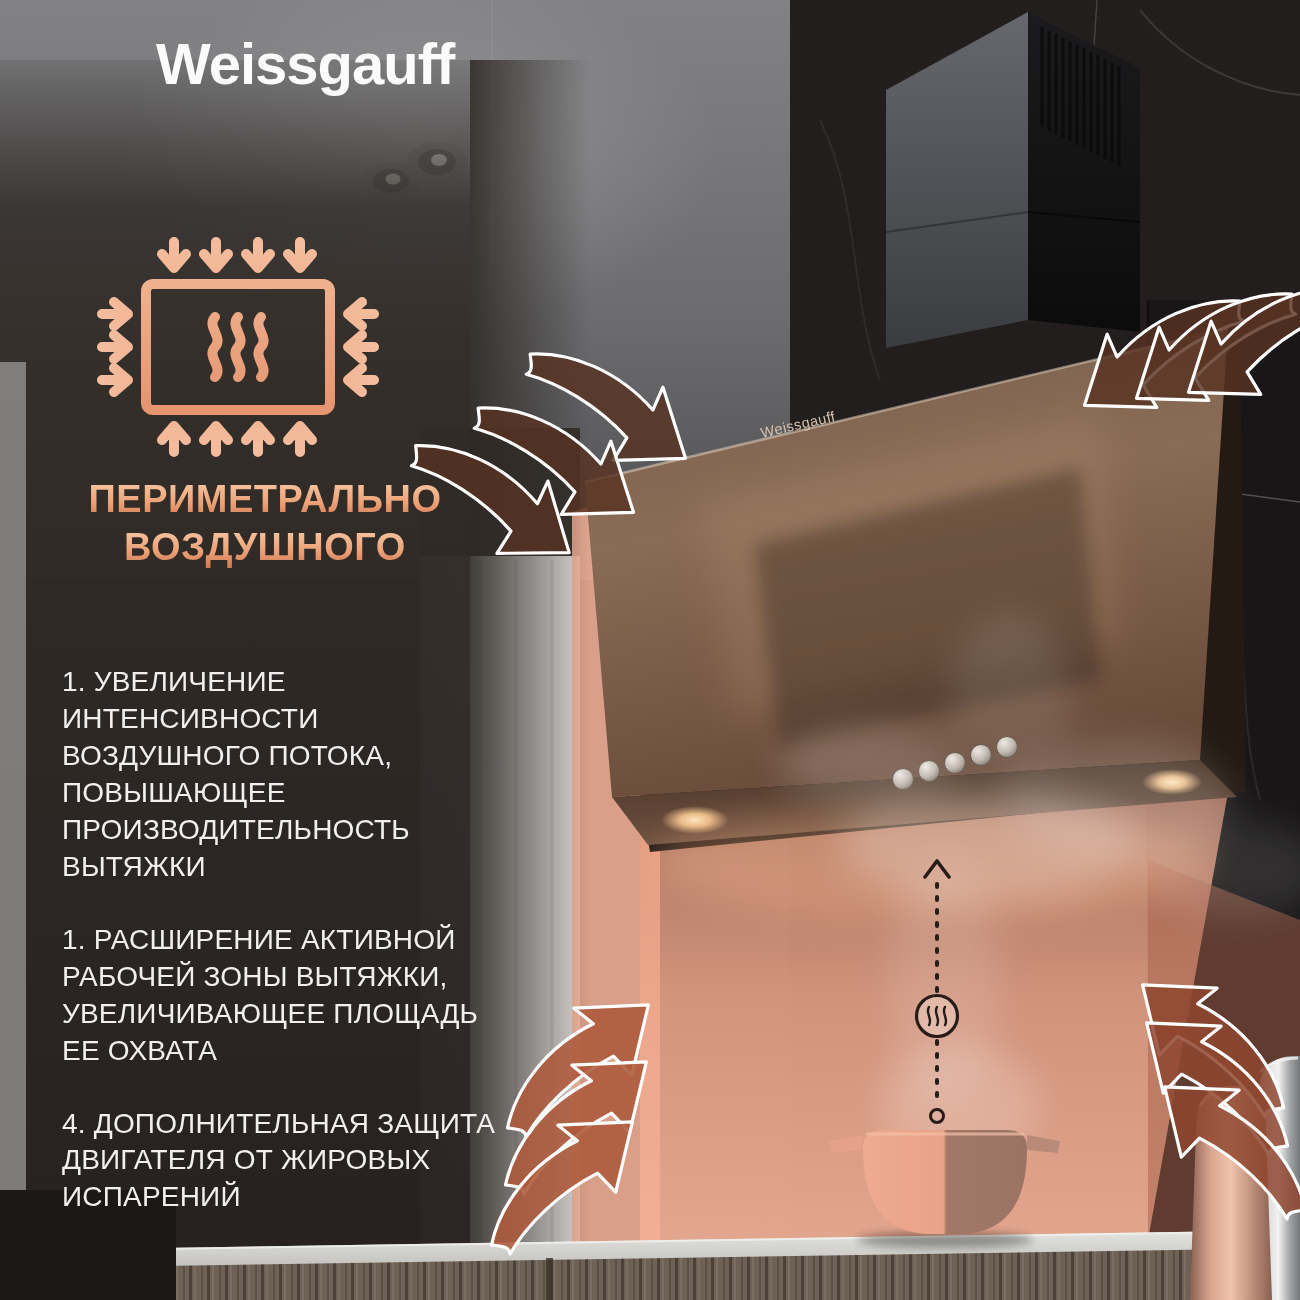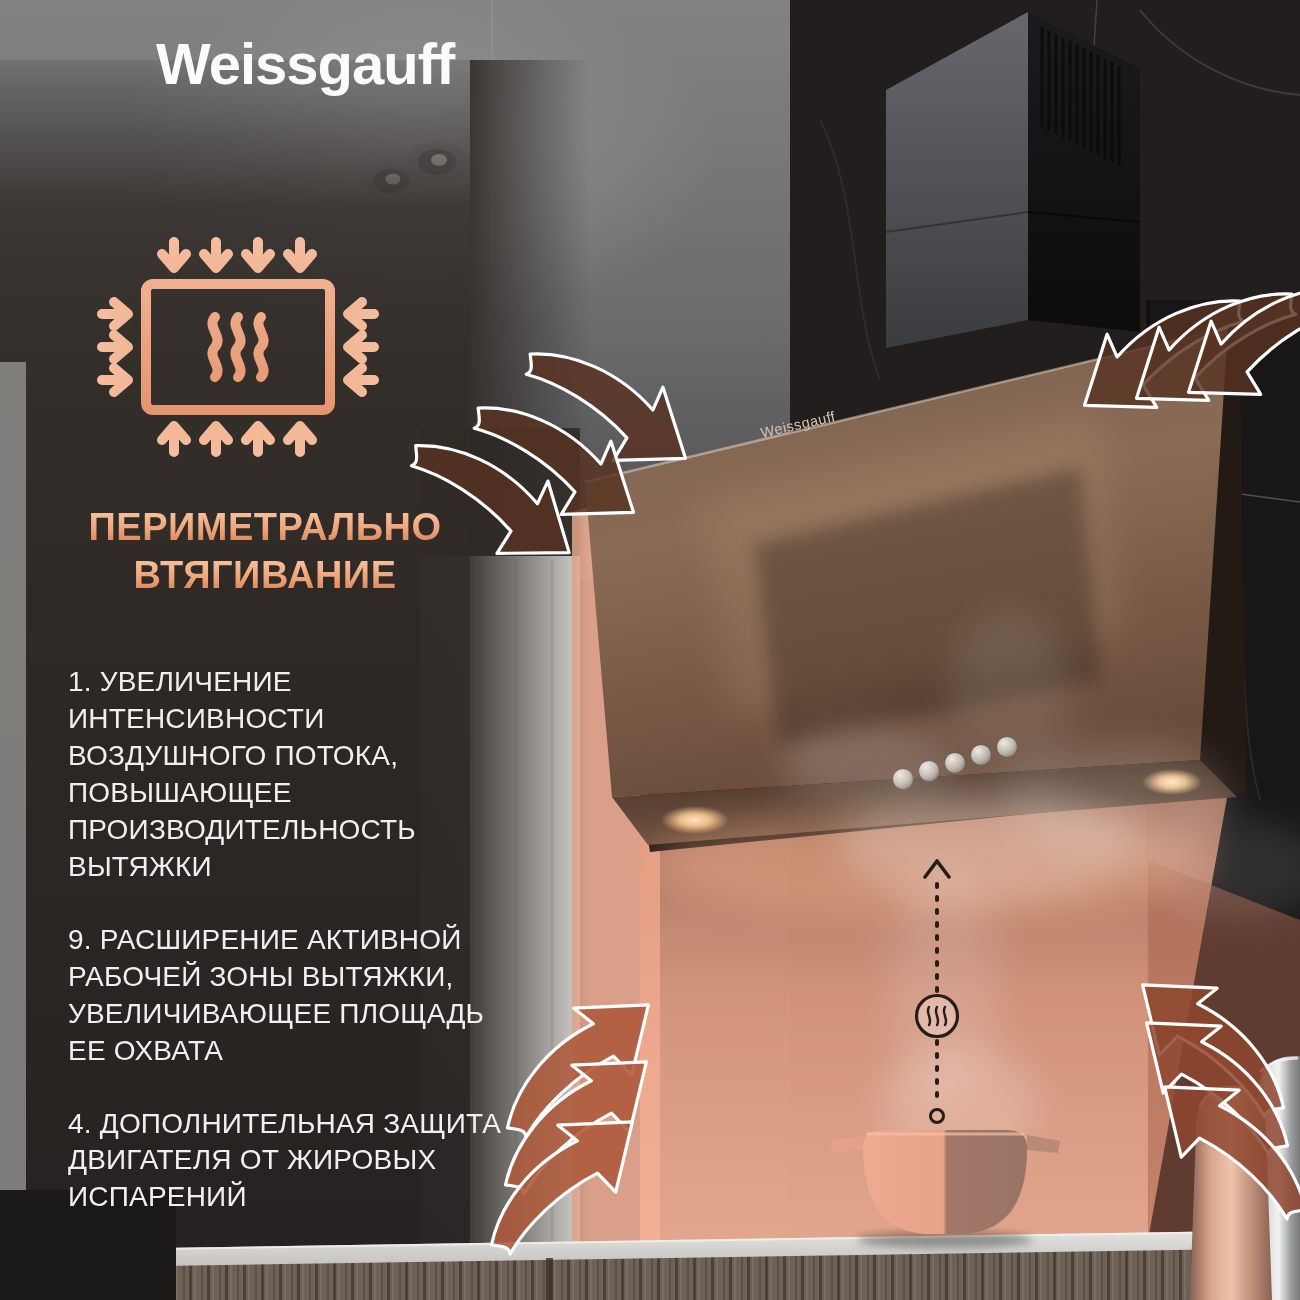--- a/index.html
+++ b/index.html
@@ -3,28 +3,28 @@
 <meta charset="utf-8">
 <style>
   html,body{margin:0;padding:0;background:#1a1817;}
   body{font-family:"Liberation Sans",sans-serif;}
   .stage{position:relative;width:1300px;height:1300px;overflow:hidden;background:#2a2727;}
   .scene{position:absolute;left:0;top:0;width:1300px;height:1300px;}
   .overlay-col{position:absolute;left:0;top:0;width:560px;height:1300px;pointer-events:none;}
   .brand-logo{position:absolute;left:156px;top:30px;width:360px;font-size:58px;font-weight:700;
               letter-spacing:-1px;color:#fbfbfb;}
   .feature-icon{position:absolute;left:88px;top:222px;}
-  .feature-title{position:absolute;left:28px;top:504px;width:474px;text-align:center;
+  .feature-title{position:absolute;left:28px;top:476px;width:474px;text-align:center;
                  font-size:38px;font-weight:700;line-height:1.26;letter-spacing:.5px;}
   .feature-title .grad{display:block;background:linear-gradient(180deg,#f8cfae 0%,#eda277 55%,#c96f49 100%);
                  -webkit-background-clip:text;background-clip:text;color:transparent;
                  -webkit-text-fill-color:transparent;}
   .benefits{position:absolute;left:52px;top:664px;width:452px;color:#f2f0ee;font-size:28px;
             line-height:1.32;font-weight:400;letter-spacing:.2px;}
-  .benefit{margin:0 0 36px 16px;}
+  .benefit{margin:0 0 36px 10px;}
 </style>
 </head>
 <body>
 
 <div class="stage">
 
   <svg class="scene" viewBox="0 0 1300 1300" width="1300" height="1300" xmlns="http://www.w3.org/2000/svg">
     <defs>
       <linearGradient id="ceilG" x1="0" y1="0" x2="0" y2="1">
         <stop offset="0" stop-color="#828285"></stop>
@@ -316,23 +316,23 @@
           <use href="#arrDown" transform="translate(12,158) rotate(-90)"></use>
           <use href="#arrDown" transform="translate(288,92) rotate(90)"></use>
           <use href="#arrDown" transform="translate(288,125) rotate(90)"></use>
           <use href="#arrDown" transform="translate(288,158) rotate(90)"></use>
         </g>
       </g>
     </svg>
 
     <div class="feature-title">
       <span class="grad">ПЕРИМЕТРАЛЬНО</span>
-      <span class="grad">ВТЯГИВАНИЕ</span>
+      <span class="grad">ВОЗДУШНОГО</span>
     </div>
 
     <div class="benefits">
       <div class="benefit">1. УВЕЛИЧЕНИЕ ИНТЕНСИВНОСТИ ВОЗДУШНОГО ПОТОКА, ПОВЫШАЮЩЕЕ ПРОИЗВОДИТЕЛЬНОСТЬ ВЫТЯЖКИ</div>
-      <div class="benefit">9. РАСШИРЕНИЕ АКТИВНОЙ РАБОЧЕЙ ЗОНЫ ВЫТЯЖКИ, УВЕЛИЧИВАЮЩЕЕ ПЛОЩАДЬ ЕЕ ОХВАТА</div>
+      <div class="benefit">1. РАСШИРЕНИЕ АКТИВНОЙ РАБОЧЕЙ ЗОНЫ ВЫТЯЖКИ, УВЕЛИЧИВАЮЩЕЕ ПЛОЩАДЬ ЕЕ ОХВАТА</div>
       <div class="benefit">4. ДОПОЛНИТЕЛЬНАЯ ЗАЩИТА ДВИГАТЕЛЯ ОТ ЖИРОВЫХ ИСПАРЕНИЙ</div>
     </div>
   </div>
 
 </div>
 
 </body></html>

